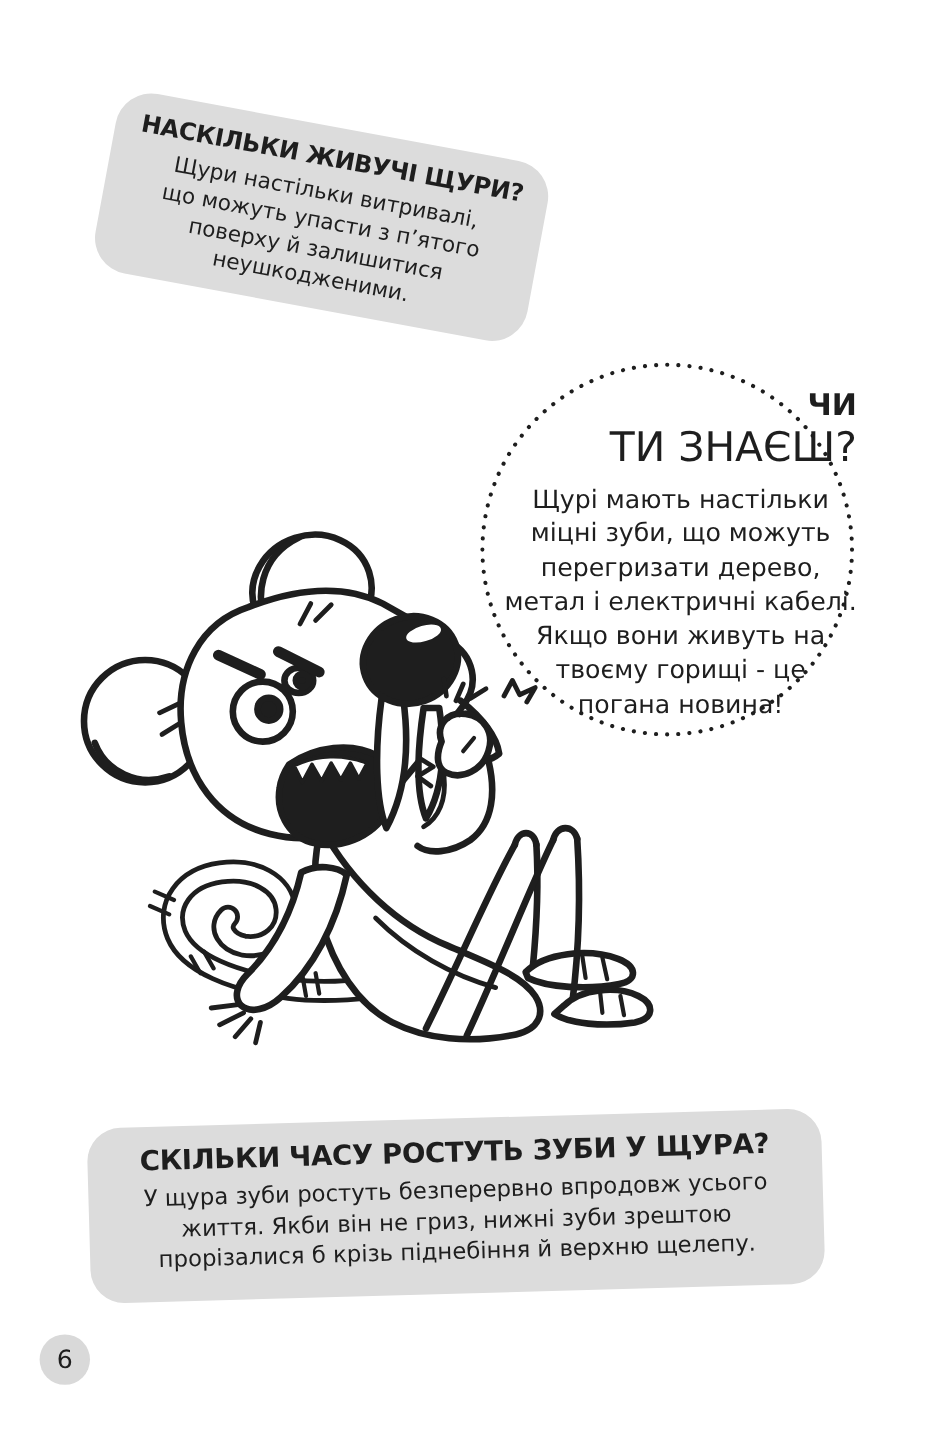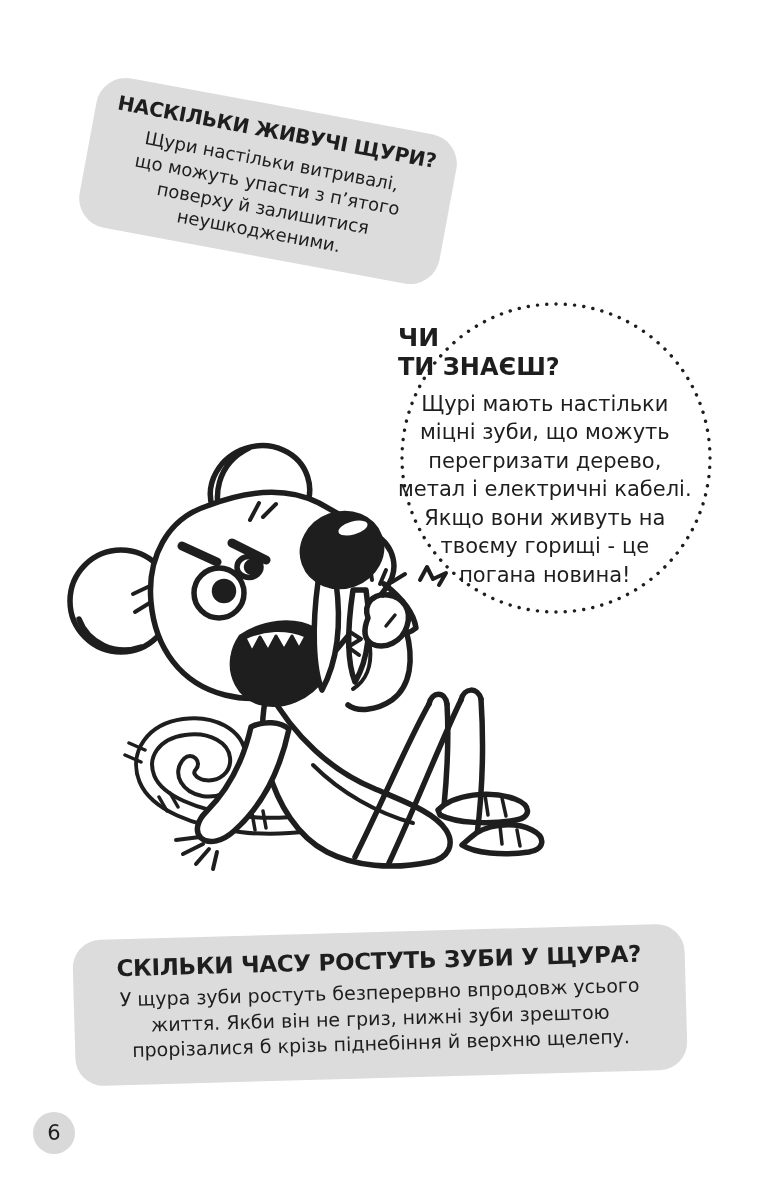--- a/index.html
+++ b/index.html
@@ -39,27 +39,27 @@
   .top-card p{font-size:18px;line-height:1.32;}
   
   .fact-circle{
     position:absolute;
     left:398px;top:300px;
     width:316px;height:316px;
   }
   .fact-circle svg.ring{position:absolute;left:0;top:0;}
   .fact-circle .content{
     position:absolute;inset:0;
-    display:flex;flex-direction:column;align-items:flex-start;
+    display:flex;flex-direction:column;align-items:flex-end;
     padding-top:24px;
     text-align:center;
     box-sizing:border-box;
   }
   .fact-circle .t1{font-size:25px;font-weight:700;line-height:1.15;}
-  .fact-circle .t2{font-size:24px;font-weight:700;line-height:1.2;}
+  .fact-circle .t2{font-size:34px;font-weight:400;line-height:1.2;}
   .fact-circle p{
     margin:8px 0 0 0;
     font-size:21px;line-height:1.36;
     white-space:pre-line;
   }
   
   .bottom-card{
     left:74px;top:932px;
     width:612px;height:146px;
     transform:rotate(-1.6deg);

